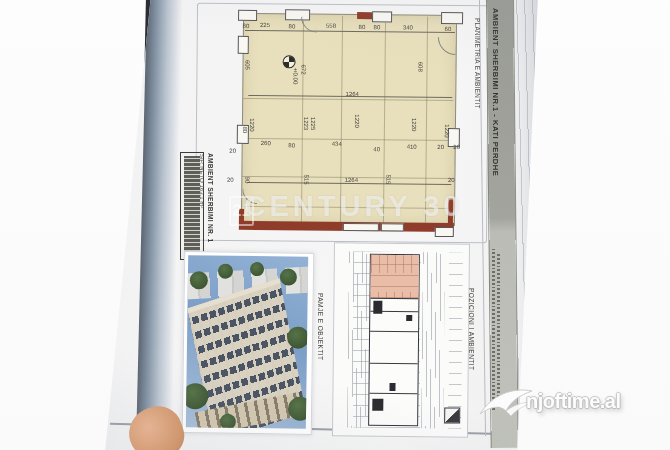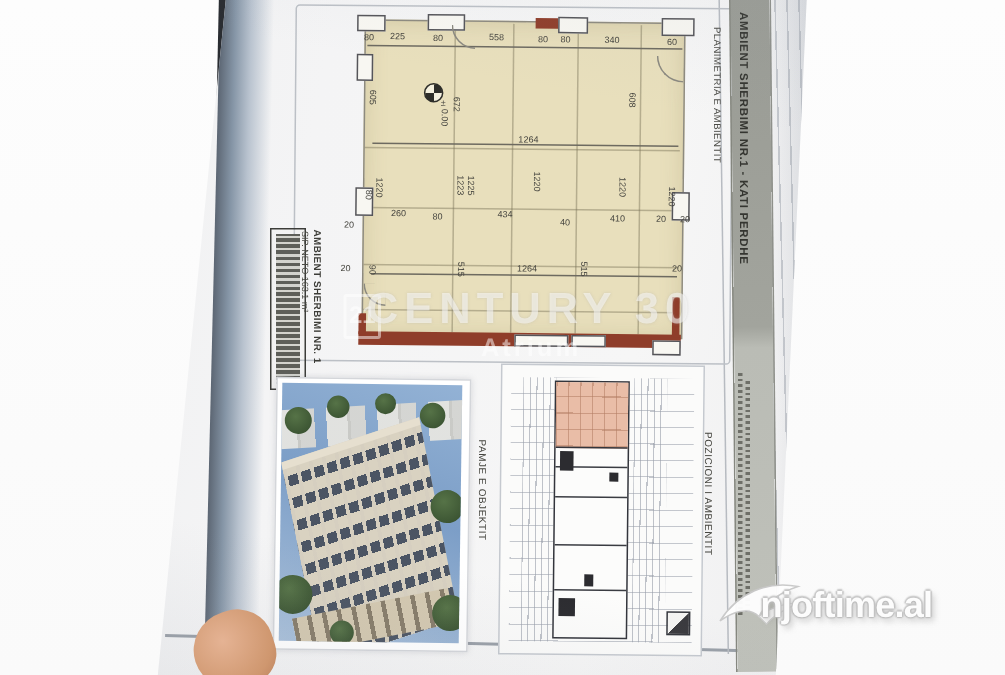--- a/index.html
+++ b/index.html
@@ -95,21 +95,21 @@
   #cap-keyplan{left:468px;top:288px;font-size:6.6px;color:#45453f;letter-spacing:.4px;}
 
   
   #wm-century{left:226px;top:190px;width:256px;text-align:center;font-size:29px;font-weight:bold;
     letter-spacing:4px;color:rgba(255,255,255,.52);text-shadow:0 0 2px rgba(170,170,170,.35);}
   #wm-atrium{left:226px;top:222px;width:256px;text-align:center;font-size:17px;font-weight:bold;
     letter-spacing:2px;color:rgba(255,255,255,.5);}
   #wm-seal{left:229px;top:196px;width:21px;height:26px;border:2px solid rgba(255,255,255,.5);border-radius:2px;
     color:rgba(255,255,255,.55);font-size:16px;font-weight:bold;display:flex;align-items:center;justify-content:center;}
   #wm-njoftime{left:478px;top:382px;width:192px;height:52px;}
-  #wm-njoftime-text{left:29px;top:8px;font-size:24px;font-weight:bold;letter-spacing:-.5px;
+  #wm-njoftime-text{left:48px;top:8px;font-size:20px;font-weight:bold;letter-spacing:-.5px;
     color:rgba(255,255,255,.96);
     text-shadow:0 1px 1px #b9b9b9,0 -1px 1px #c6c6c6,1px 0 1px #c0c0c0,-1px 0 1px #c0c0c0,2px 3px 4px rgba(130,130,130,.4);text-align:center;}
 </style>
 </head>
 <body>
 
 <div id="scene">
 
   <div class="abs" id="wedge"></div>
 
@@ -239,21 +239,20 @@
     <div class="abs greek" style="left:492px;top:248px;height:162px;"></div>
     <div class="abs greek" style="left:497px;top:252px;height:156px;"></div>
 
     <div class="abs" id="paper-shade"></div>
   </div>
 
   <div class="abs" id="finger"></div>
 
   <div class="abs" id="wm-seal">21</div>
   <div class="abs" id="wm-century">CENTURY 30</div>
-  <div class="abs" id="wm-atrium">Atrium</div>
 
   <div class="abs" id="wm-njoftime">
     <svg class="abs" style="left:0;top:2px;" width="68" height="40" viewBox="0 0 68 40">
       <path d="M2 30 C 14 11 34 3 54 7 C 42 11 33 17 28 27 C 21 20 10 24 2 30 Z" fill="#ffffff" stroke="#c9c9c9" stroke-width="1" opacity="0.96"></path>
       <path d="M28 27 C 34 22 44 18 54 18 C 46 22 38 26 33 32 Z" fill="#ffffff" stroke="#cfcfcf" stroke-width="0.8" opacity="0.9"></path>
     </svg>
     <div class="abs" id="wm-njoftime-text">njoftime.al</div>
   </div>
 
 </div>

